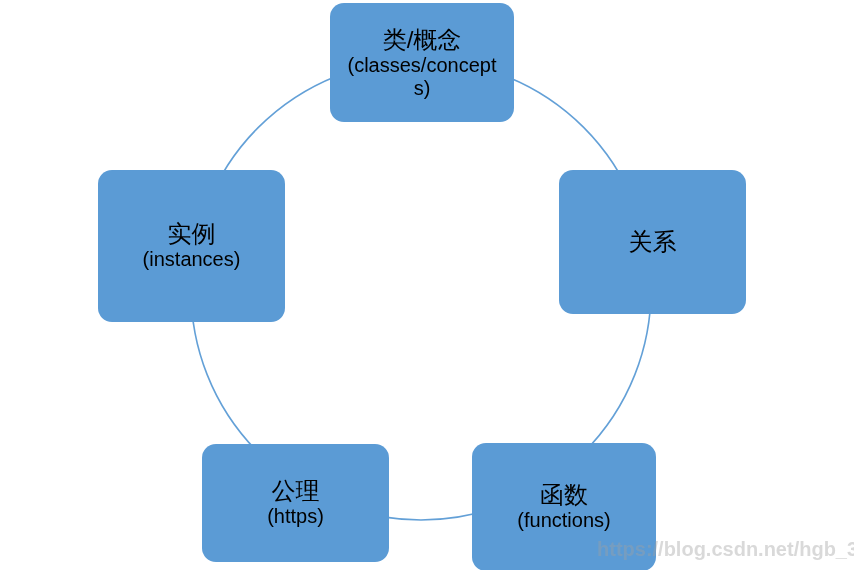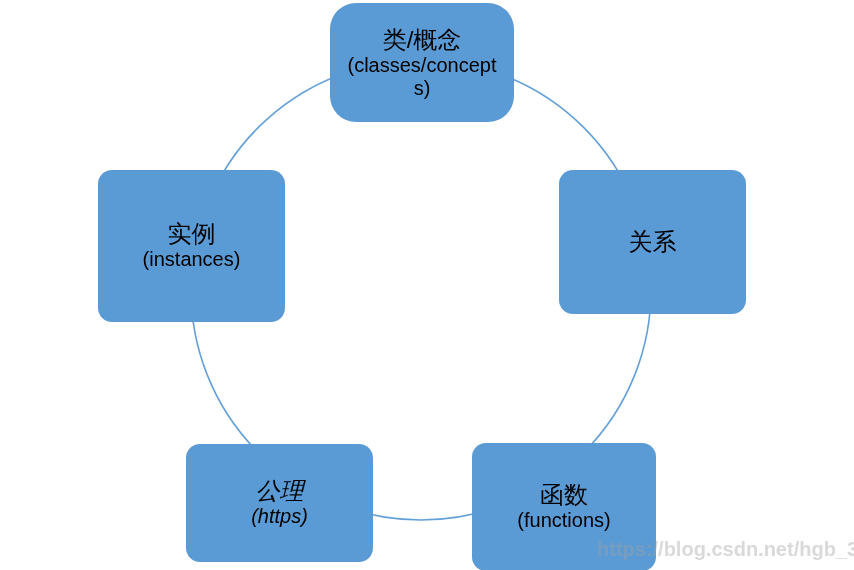--- a/index.html
+++ b/index.html
@@ -50,24 +50,24 @@
   .node .cn {
     display: block;
     font-size: 24px;
     white-space: nowrap;
   }
   .node .en {
     display: block;
     font-size: 20px;
   }
 
-  #node-classes  { left: 330px; top: 3px;   width: 184px; height: 119px; border-radius: 26px; }
+  #node-classes  { left: 330px; top: 3px;   width: 184px; height: 119px; }
   #node-relations{ left: 559px; top: 170px; width: 187px; height: 144px; }
   #node-functions{ left: 472px; top: 443px; width: 184px; height: 128px; }
-  #node-axioms   { left: 186px; top: 444px; width: 187px; height: 118px; font-style: italic; }
+  #node-axioms   { left: 202px; top: 444px; width: 187px; height: 118px; }
   #node-instances{ left: 98px;  top: 170px; width: 187px; height: 152px; }
 
   #node-classes .en { line-height: 1.12; word-break: break-all; }
 
   
   .watermark {
     position: absolute;
     z-index: 3;
     white-space: nowrap;
     pointer-events: none;

